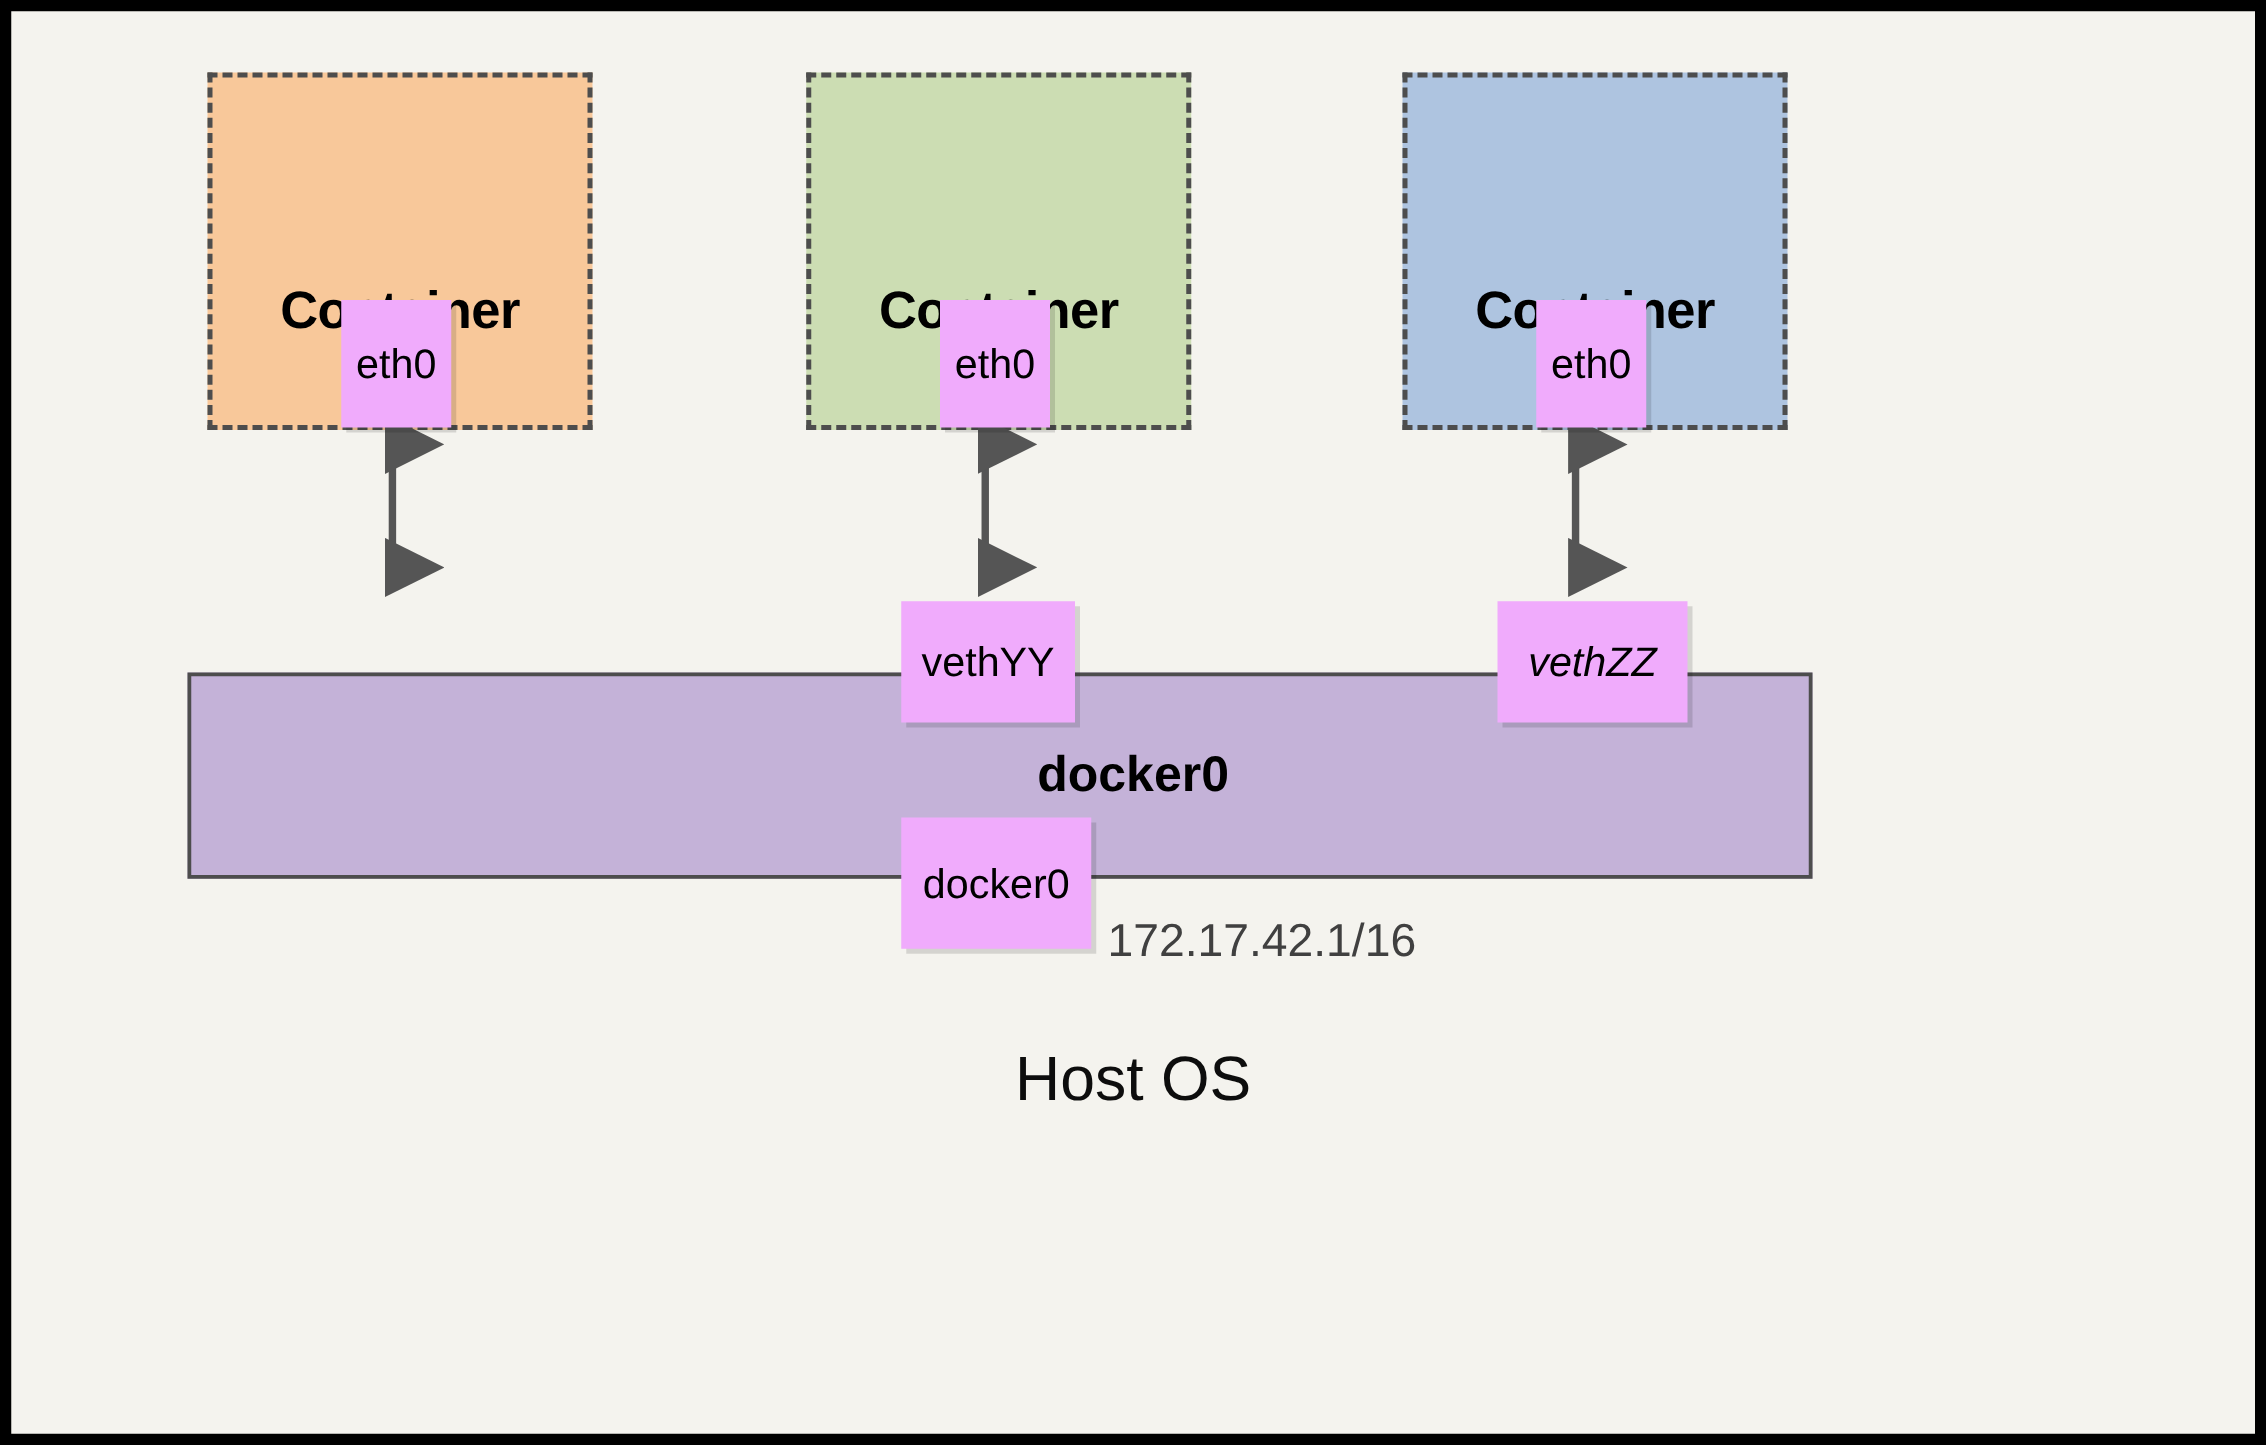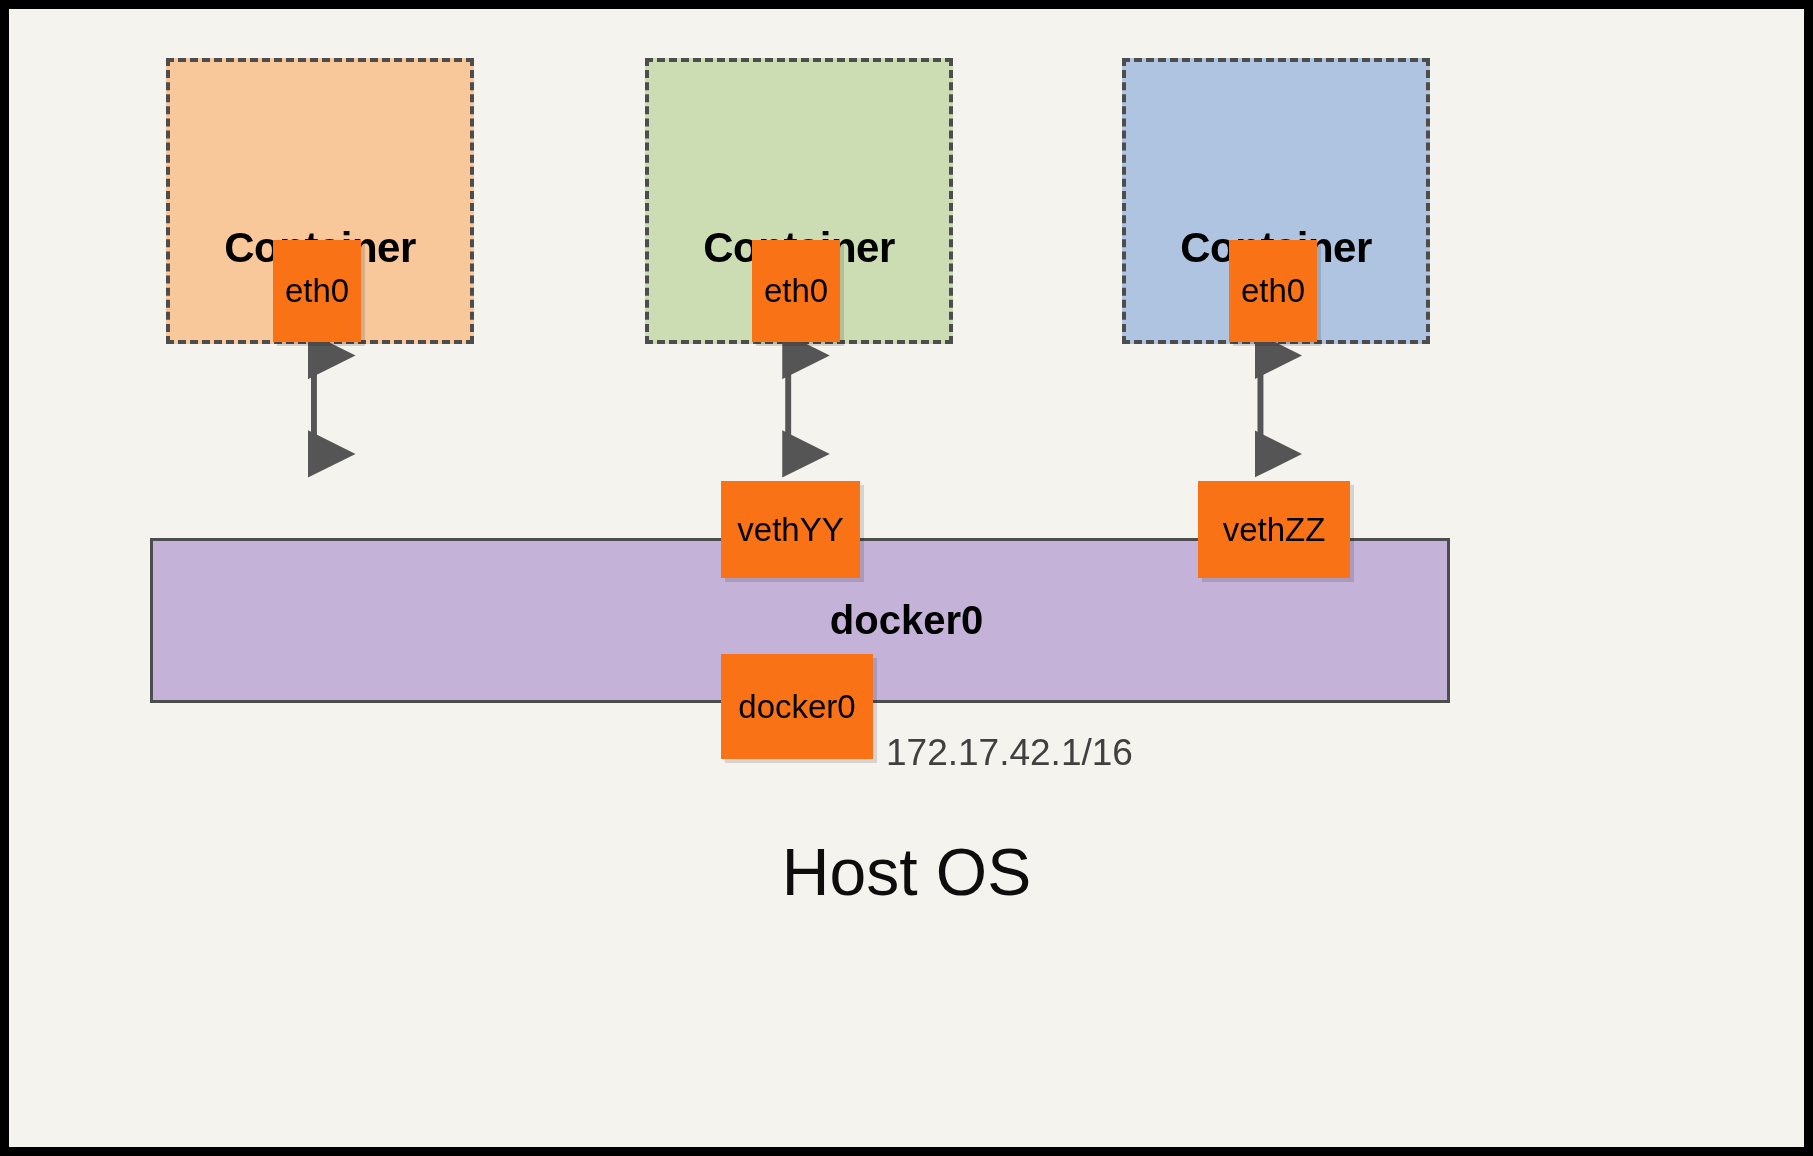--- a/index.html
+++ b/index.html
@@ -38,21 +38,21 @@
     text-align: center;
     font-size: 42px;
     font-weight: bold;
     color: #000000;
     letter-spacing: -0.5px;
   }
 
   
   .yellow-box {
     position: absolute;
-    background: #f97316;
+    background: #f0abfc;
     box-shadow: 4px 4px 0 0 rgba(0,0,0,0.13);
     display: flex;
     align-items: center;
     justify-content: center;
     font-size: 33px;
     color: #000000;
     z-index: 6;
     box-sizing: border-box;
   }
 
@@ -92,21 +92,21 @@
     font-size: 37px;
     color: #404040;
     white-space: nowrap;
     z-index: 5;
   }
   #host-os-label {
     position: absolute;
     left: 0;
     right: 0;
     text-align: center;
-    font-size: 66px;
+    font-size: 50px;
     font-weight: 300;
     color: #0d0d0d;
     z-index: 5;
   }
 </style>
 </head>
 <body>
 
 <div id="diagram-frame">
 
@@ -126,21 +126,21 @@
   <div class="yellow-box" style="left:712px; top:472px; width:139px; height:97px;">
     <span>vethYY</span>
   </div>
 
   <div class="container-box" style="left:1113px; top:49px; width:308px; height:286px; background:#aec4e0;">
     <div class="container-title" style="top:162px;">Container</div>
   </div>
   <div class="yellow-box" style="left:1220px; top:231px; width:88px; height:102px;">
     <span>eth0</span>
   </div>
-  <div class="yellow-box" style="left:1189px; top:472px; width:152px; height:97px;">
+  <div class="yellow-box" style="left:1189px; top:472px; width:152px; height:97px;font-style:italic;">
     <span>vethZZ</span>
   </div>
 
   <div id="docker0-bar" style="left:141px; top:529px; width:1300px; height:165px;"></div>
   <div id="docker0-bar-label" style="top:589px;">docker0</div>
 
   <div class="yellow-box" style="left:712px; top:645px; width:152px; height:105px;">
     <span>docker0</span>
   </div>
 

